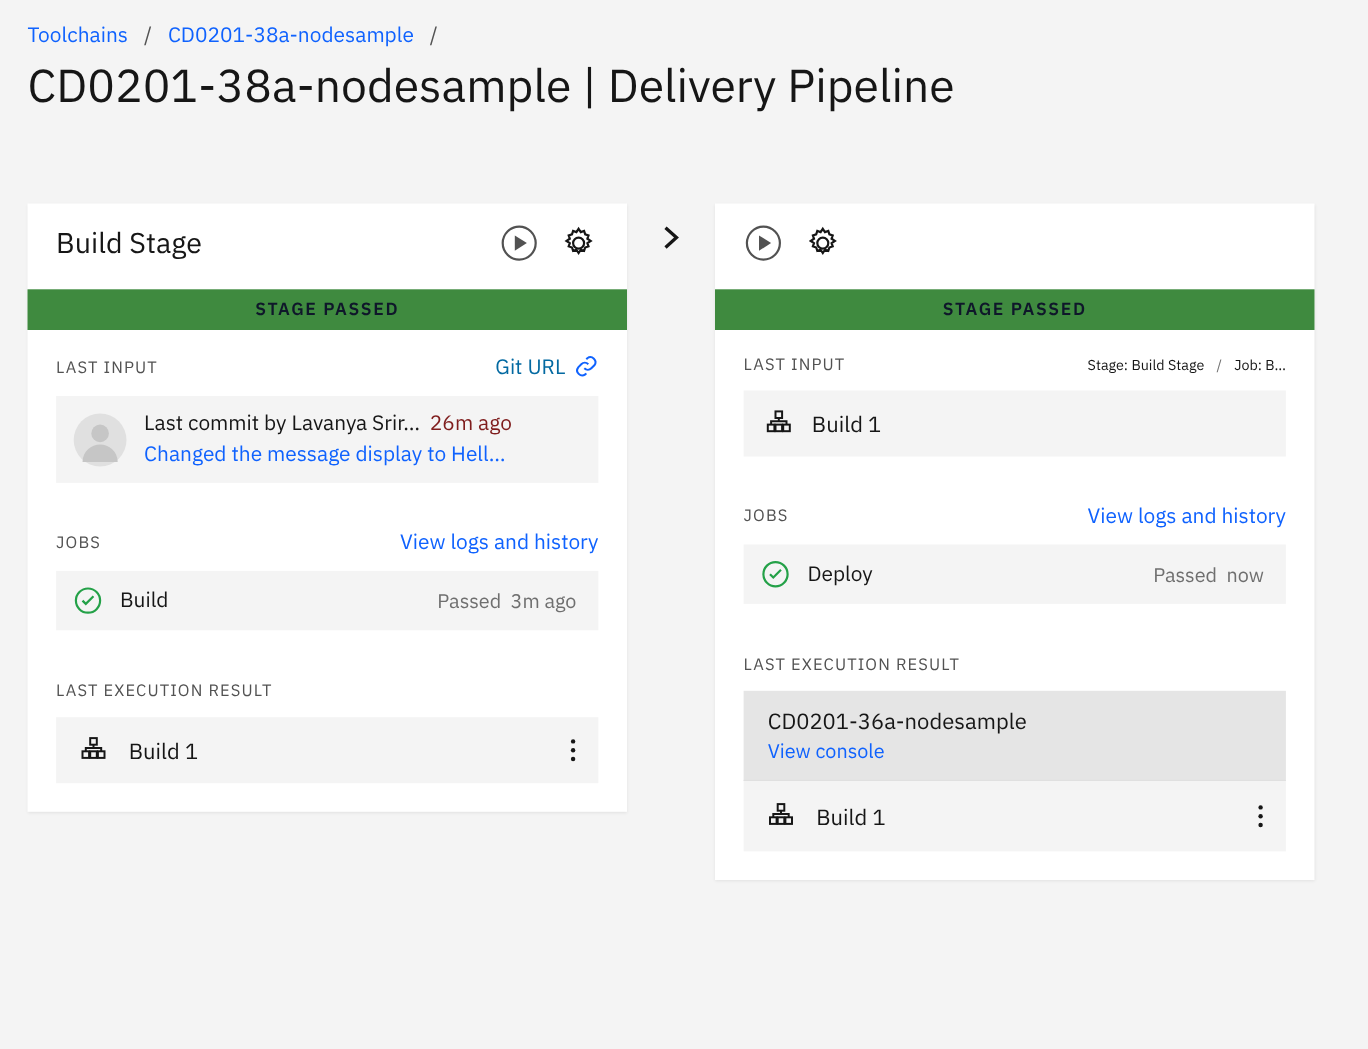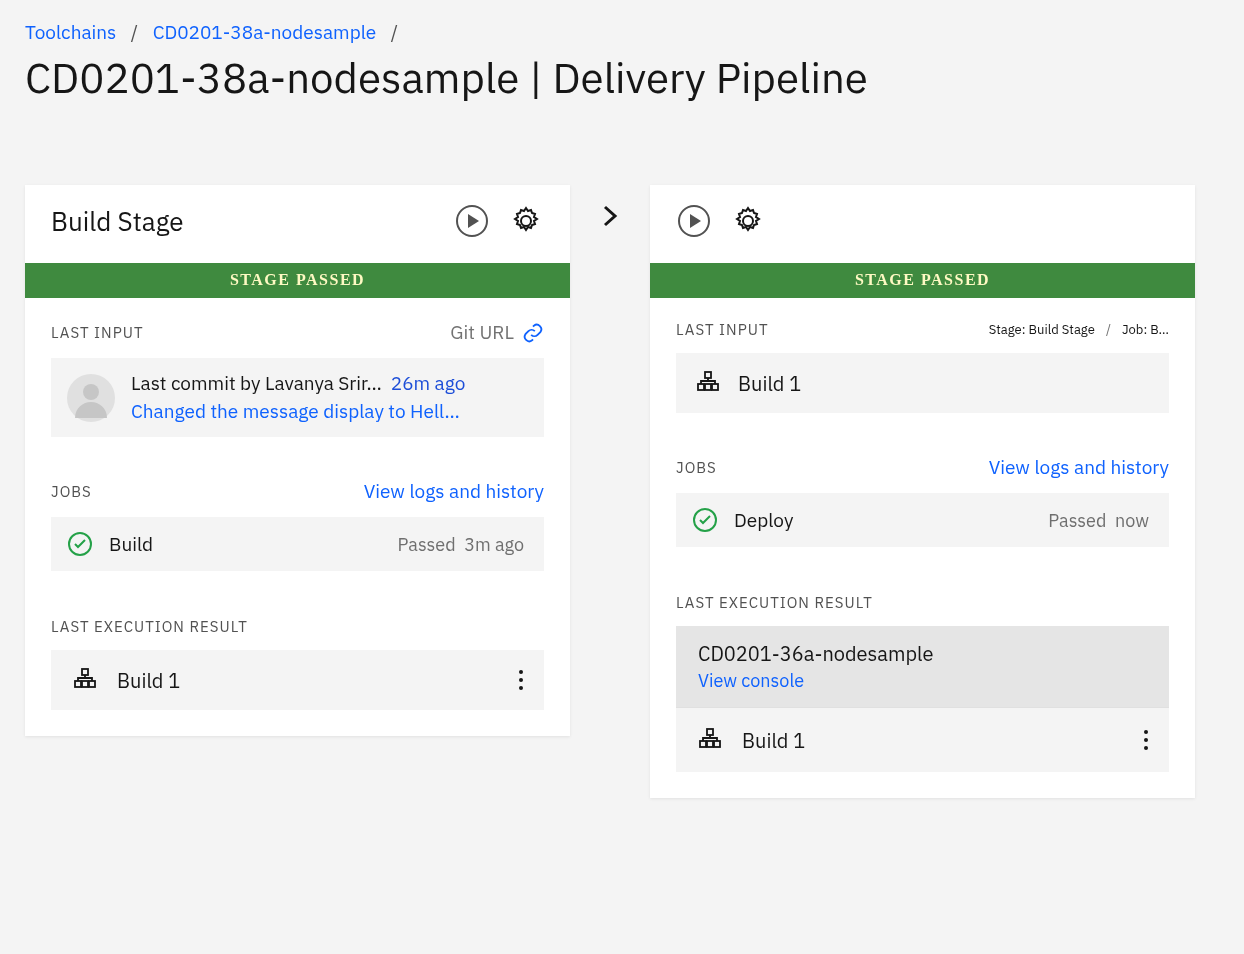--- a/index.html
+++ b/index.html
@@ -52,61 +52,60 @@
     font-weight: 400;
   }
   .stage-actions { display: flex; gap: 18px; align-items: center; }
   .icon-btn {
     width: 36px; height: 36px;
     display: inline-flex; align-items: center; justify-content: center;
     cursor: pointer; color: #525252;
   }
   .status-bar {
     background: #3f8a3f;
-    color: #fef9c3;
+    color: #0f172a;
     text-align: center;
     font-size: 16px;
     font-weight: 600;
     letter-spacing: 1.5px;
     padding: 8px 0 9px;
-    font-family: Liberation Serif, serif;
   }
 
   .section-row {
     display: flex;
     align-items: center;
     justify-content: space-between;
     padding: 22px 26px 6px 26px;
   }
   .section-label {
     font-size: 15px;
     letter-spacing: 1px;
     color: #525252;
   }
-  .git-url { display: inline-flex; align-items: flex-end; gap: 8px; color: #737373; font-size: 19px; }
+  .git-url { display: inline-flex; align-items: flex-start; gap: 8px; color: #0369a1; font-size: 19px; }
   .git-url .link-icon { color: #0f62fe; }
 
   .info-box {
     background: #f4f4f4;
     margin: 8px 26px 0 26px;
     padding: 12px 16px;
     display: flex;
     align-items: center;
     gap: 16px;
   }
   .info-box.build-box { padding: 16px 18px; }
   .avatar {
     width: 48px; height: 48px; flex: 0 0 48px;
     border-radius: 50%;
     background: #e0e0e0;
     display:flex; align-items:center; justify-content:center;
   }
   .commit-text { font-size: 19px; line-height: 1.45; min-width: 0;}
   .commit-line1 { white-space: nowrap; overflow:hidden; text-overflow: ellipsis; }
-  .commit-time { color: #1d4ed8; }
+  .commit-time { color: #7f1d1d; }
   .commit-msg { color: #0f62fe; cursor: pointer; white-space: nowrap; overflow:hidden; text-overflow: ellipsis;}
 
   .input-meta { font-size: 13px; color: #161616; }
   .input-meta .sep { color: #6f6f6f; margin: 0 8px; }
 
   .jobs-row { padding: 42px 26px 6px 26px; }
   .view-logs { color: #0f62fe; font-size: 19px; cursor:pointer; }
 
   .job-line {
     background: #f4f4f4;

